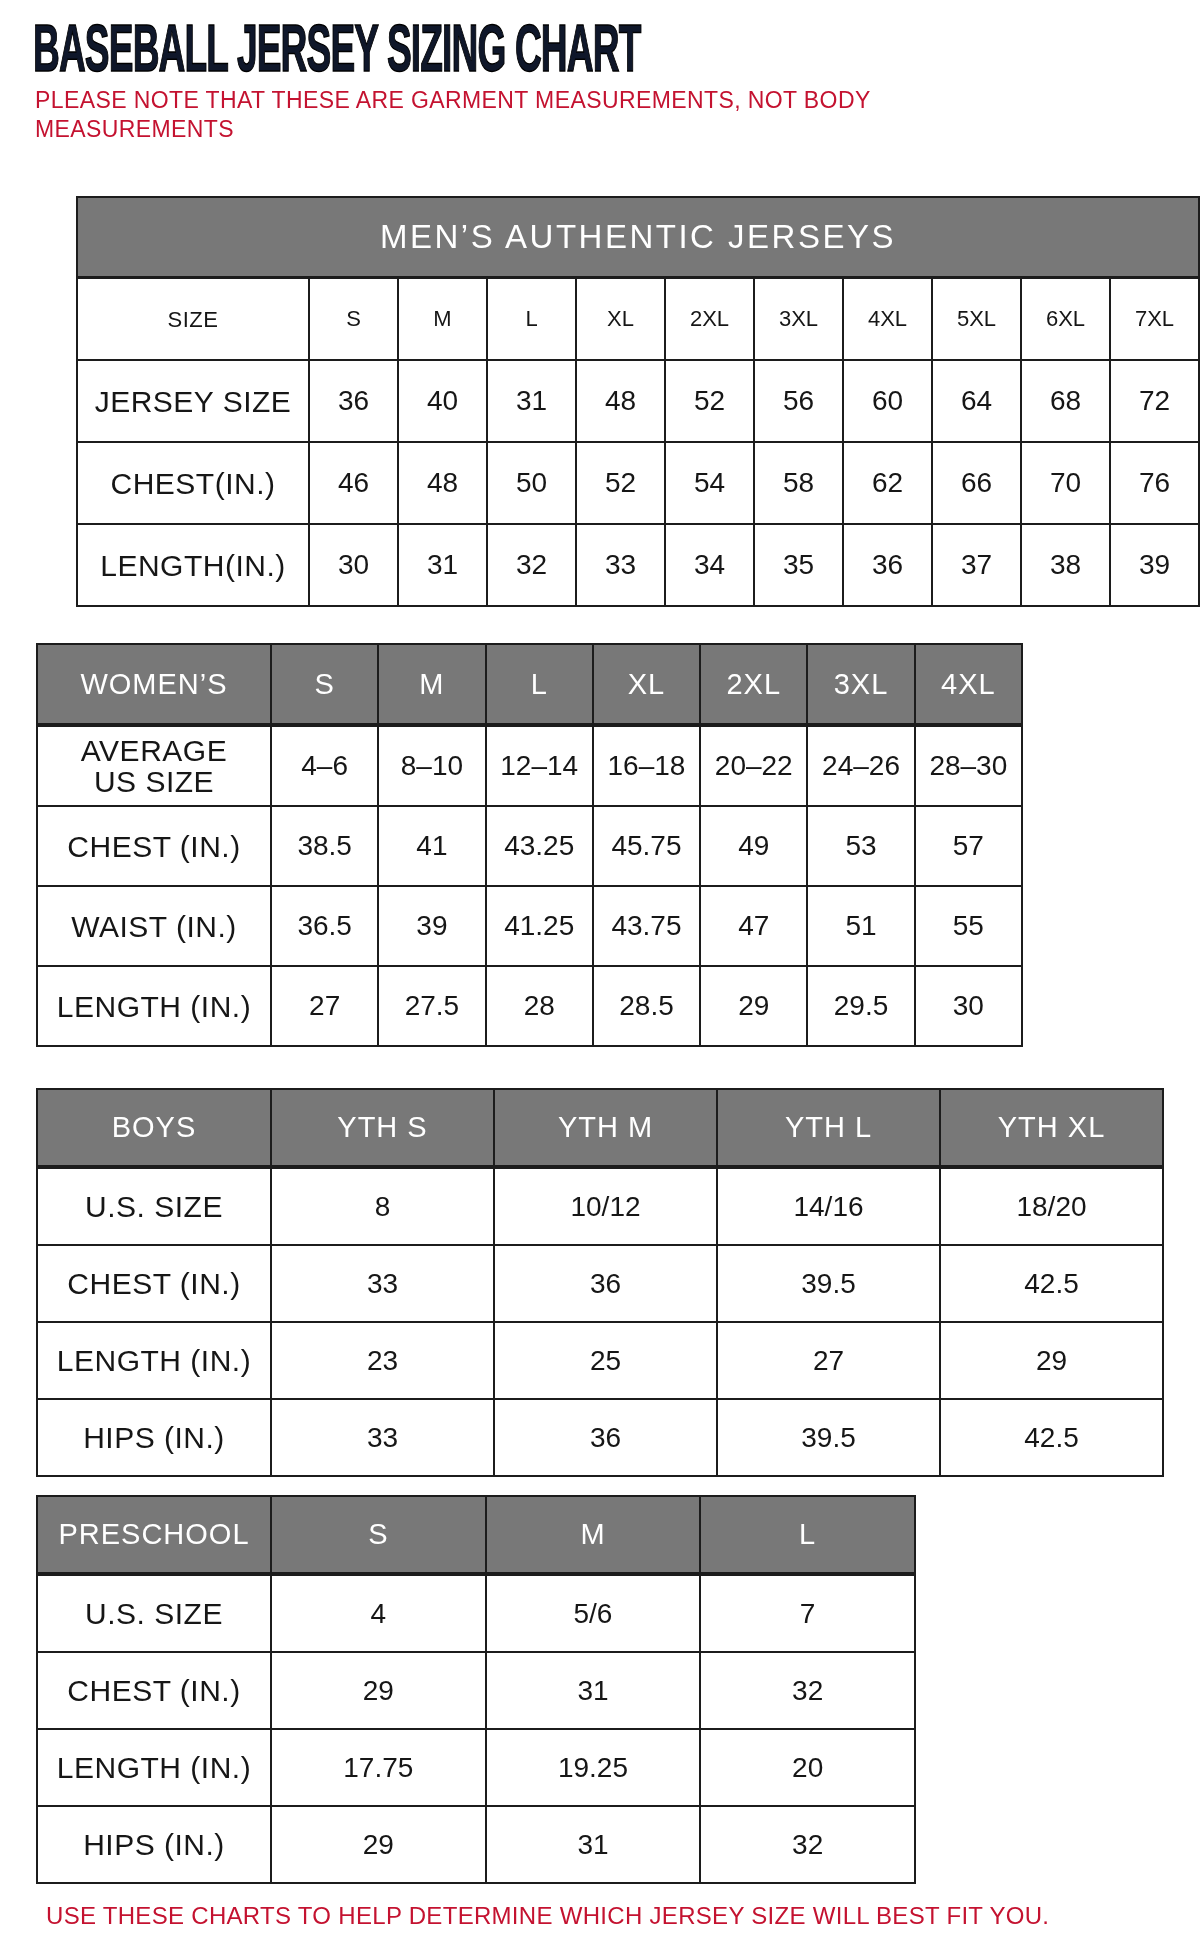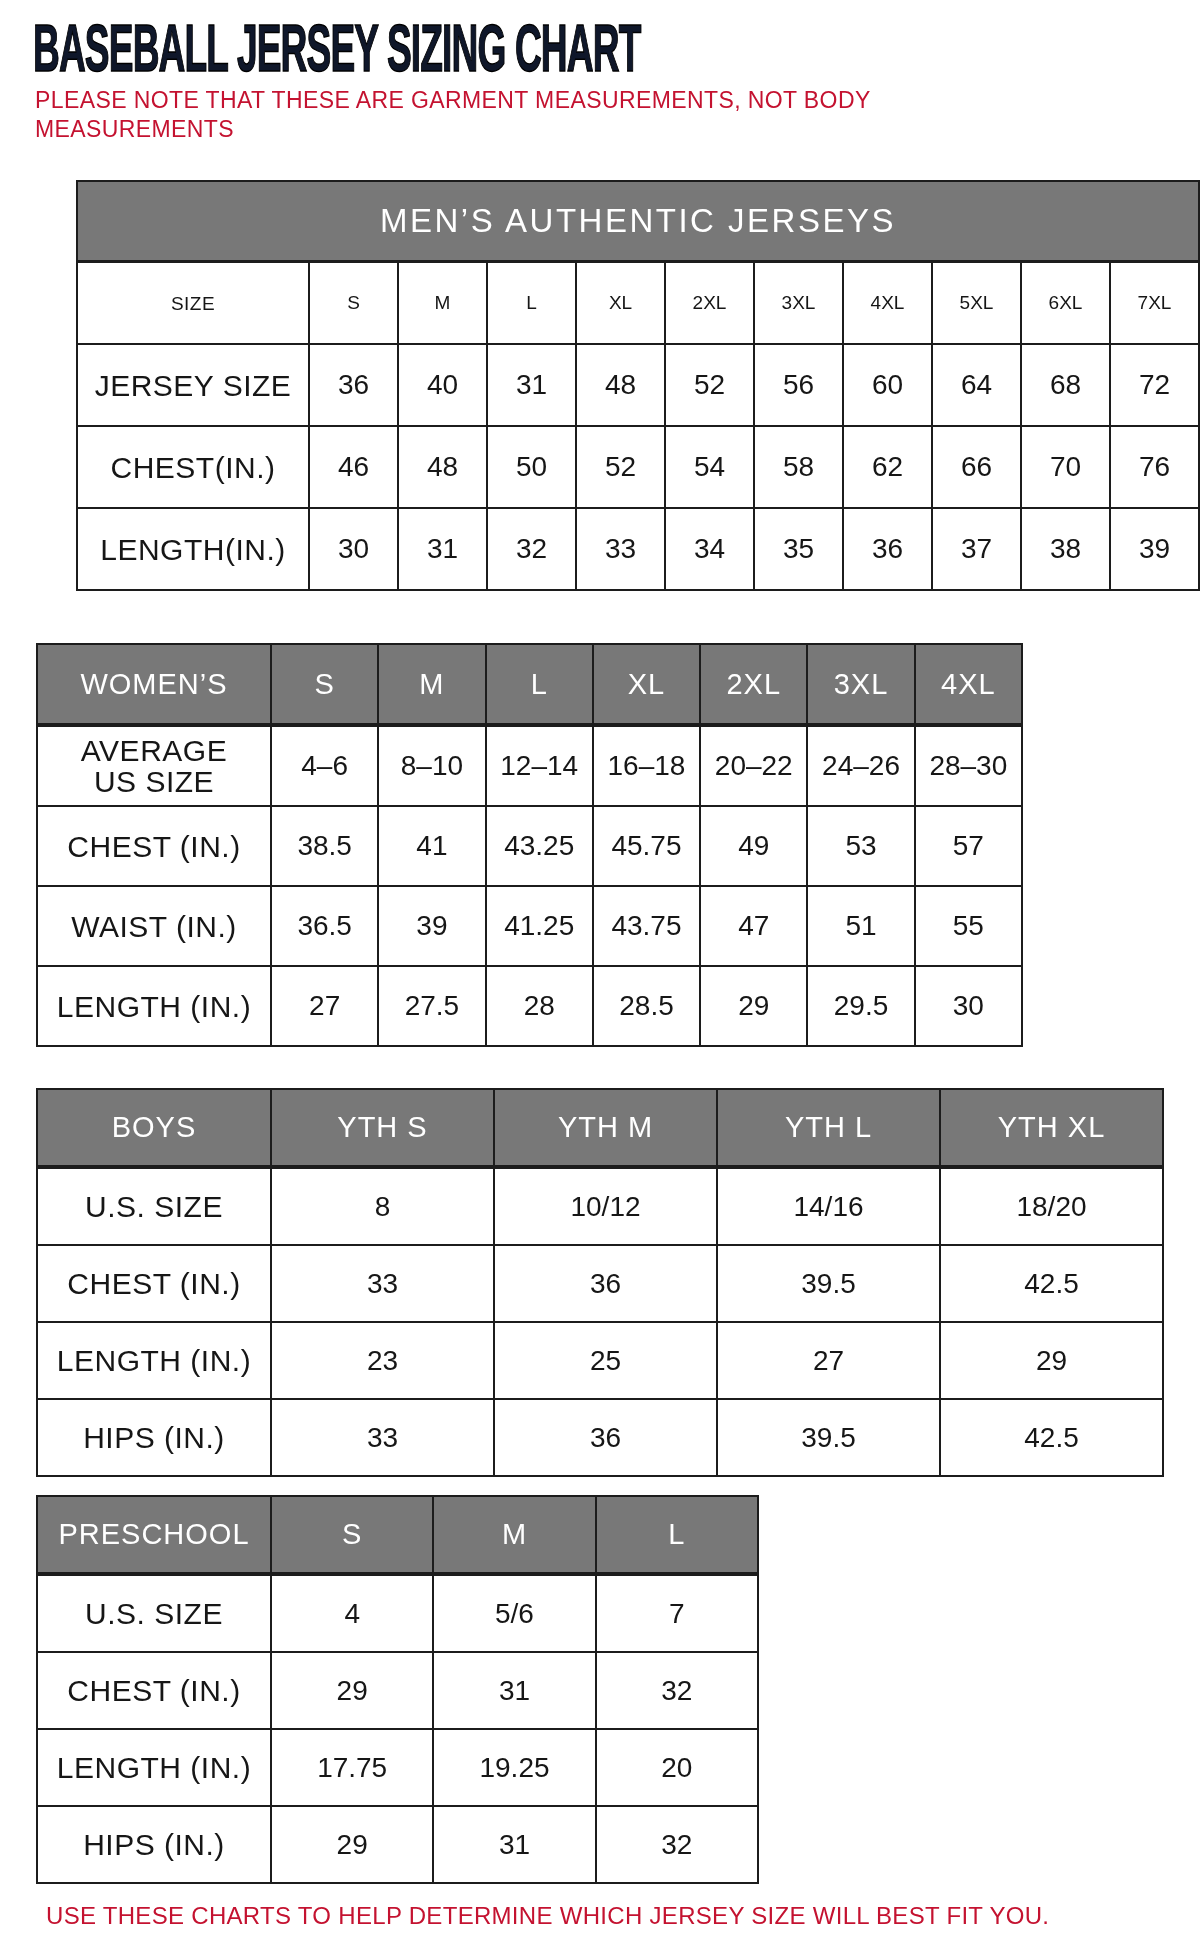--- a/index.html
+++ b/index.html
@@ -21,40 +21,40 @@
   .tbl{position:absolute;}
   .tbl table{border-collapse:collapse;table-layout:fixed;background:#fff;}
   .tbl th,.tbl td{border:2px solid var(--border,#1c1c1c);text-align:center;vertical-align:middle;
     padding:0;font-weight:normal;color:var(--ink,#161616);}
   .tbl td{font-size:28px;}
   .tbl .row-label{font-size:30px;letter-spacing:0.5px;white-space:pre-line;line-height:31px;}
   .tbl .banner-cell{background:var(--gray,#787878);color:#fff;font-size:33px;letter-spacing:2.5px;
     border-bottom-width:3px;}
   .tbl .gray-h{background:var(--gray,#787878);color:#fff;font-size:29px;letter-spacing:1px;
     border-bottom-width:4px;}
-  .tbl .plain-h{font-size:19px;}
-  
-  .mens{left:36px;top:180px;padding-left:40px;}
+  .tbl .plain-h{font-size:22px;}
+  
+  .mens{left:36px;top:196px;padding-left:40px;}
   .mens table{width:1124px;}
   .mens th,.mens td{height:80px;}
   .mens .banner-cell{height:78px;}
   .mens col.label-col{width:232px;}
   
   .womens{left:36px;top:643px;}
   .womens table{width:987px;}
   .womens th,.womens td{height:78px;}
   .womens col.label-col{width:234px;}
   
   .boys{left:36px;top:1074px;}
   .boys table{width:1128px;margin-top:14px;}
   .boys th,.boys td{height:75px;}
   .boys col.label-col{width:234px;}
   
   .preschool{left:36px;top:1495px;}
-  .preschool table{width:723px;}
+  .preschool table{width:880px;}
   .preschool th,.preschool td{height:75px;}
   .preschool col.label-col{width:234px;}
 </style>
 </head>
 <body>
 
 <div class="page" style="--gray: #787878; --red: #c41230; --border: #1c1c1c; --ink: #161616;">
   <h1 class="title"><span class="condense">BASEBALL JERSEY SIZING CHART</span></h1>
   <p class="note">PLEASE NOTE THAT THESE ARE GARMENT MEASUREMENTS, NOT BODY MEASUREMENTS</p>
 

